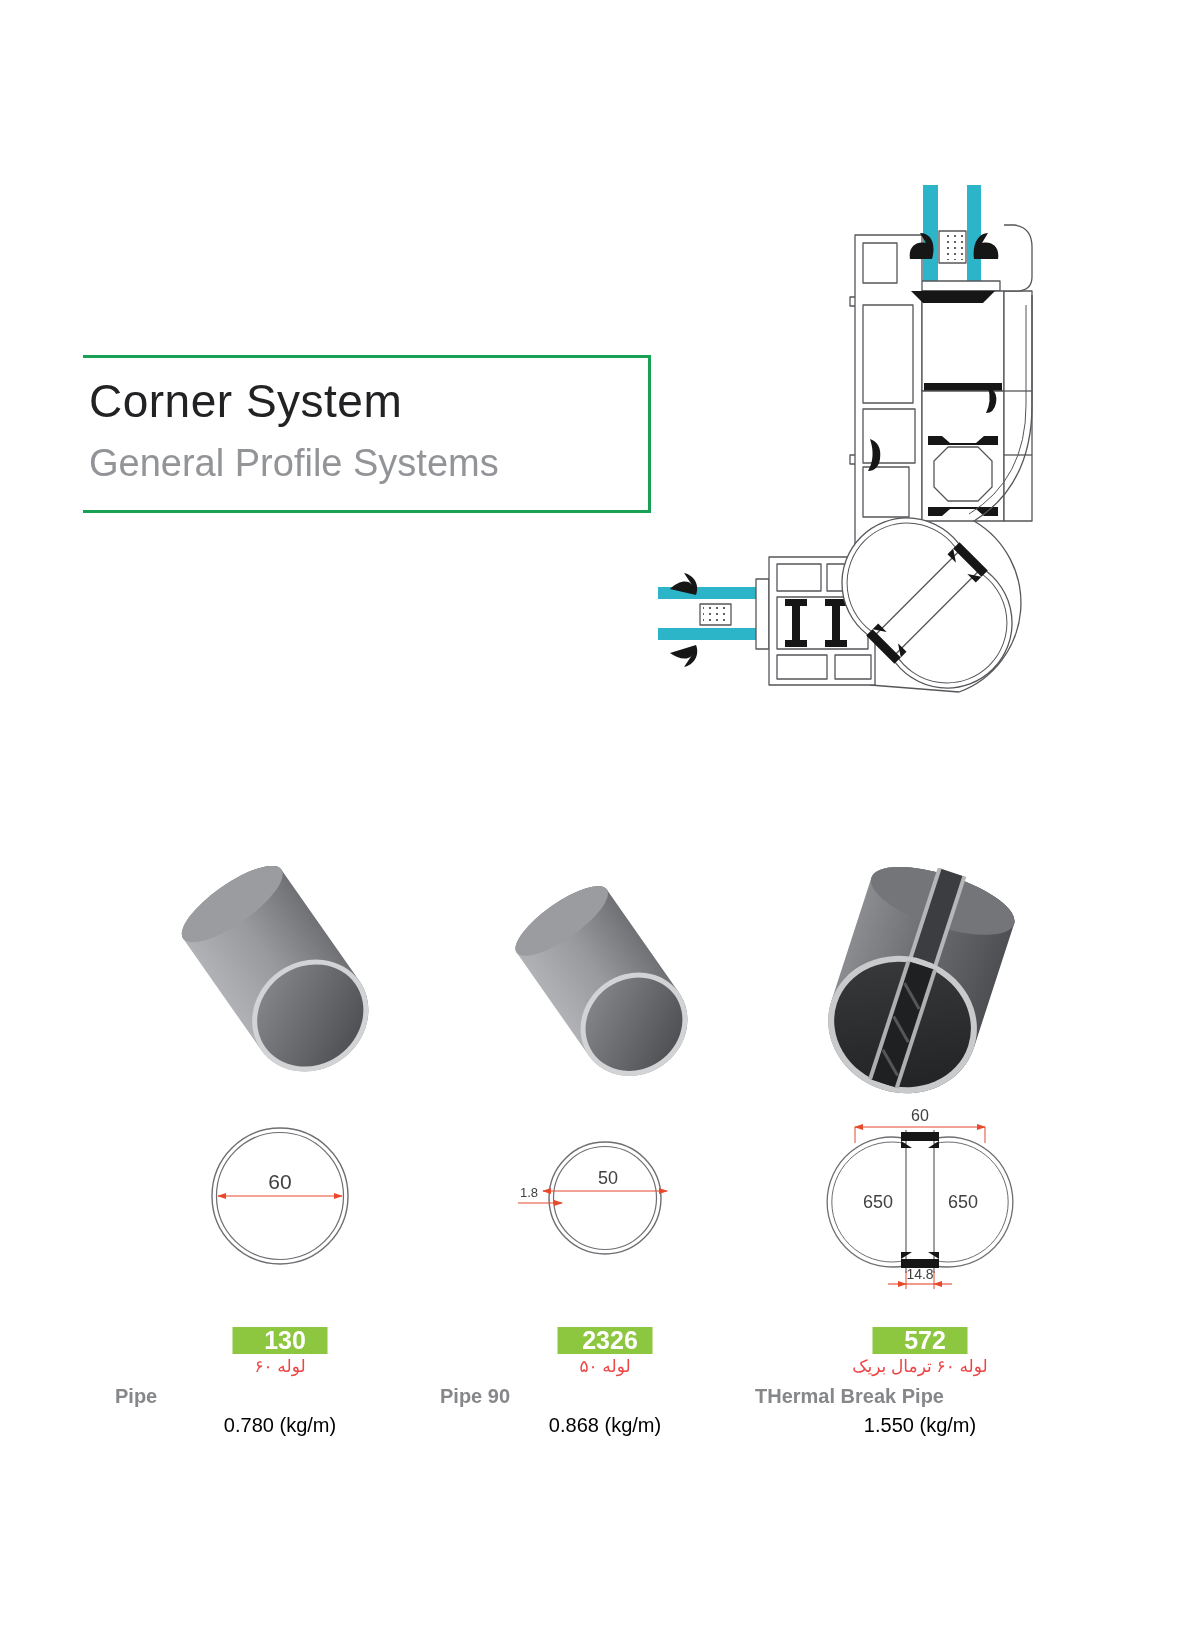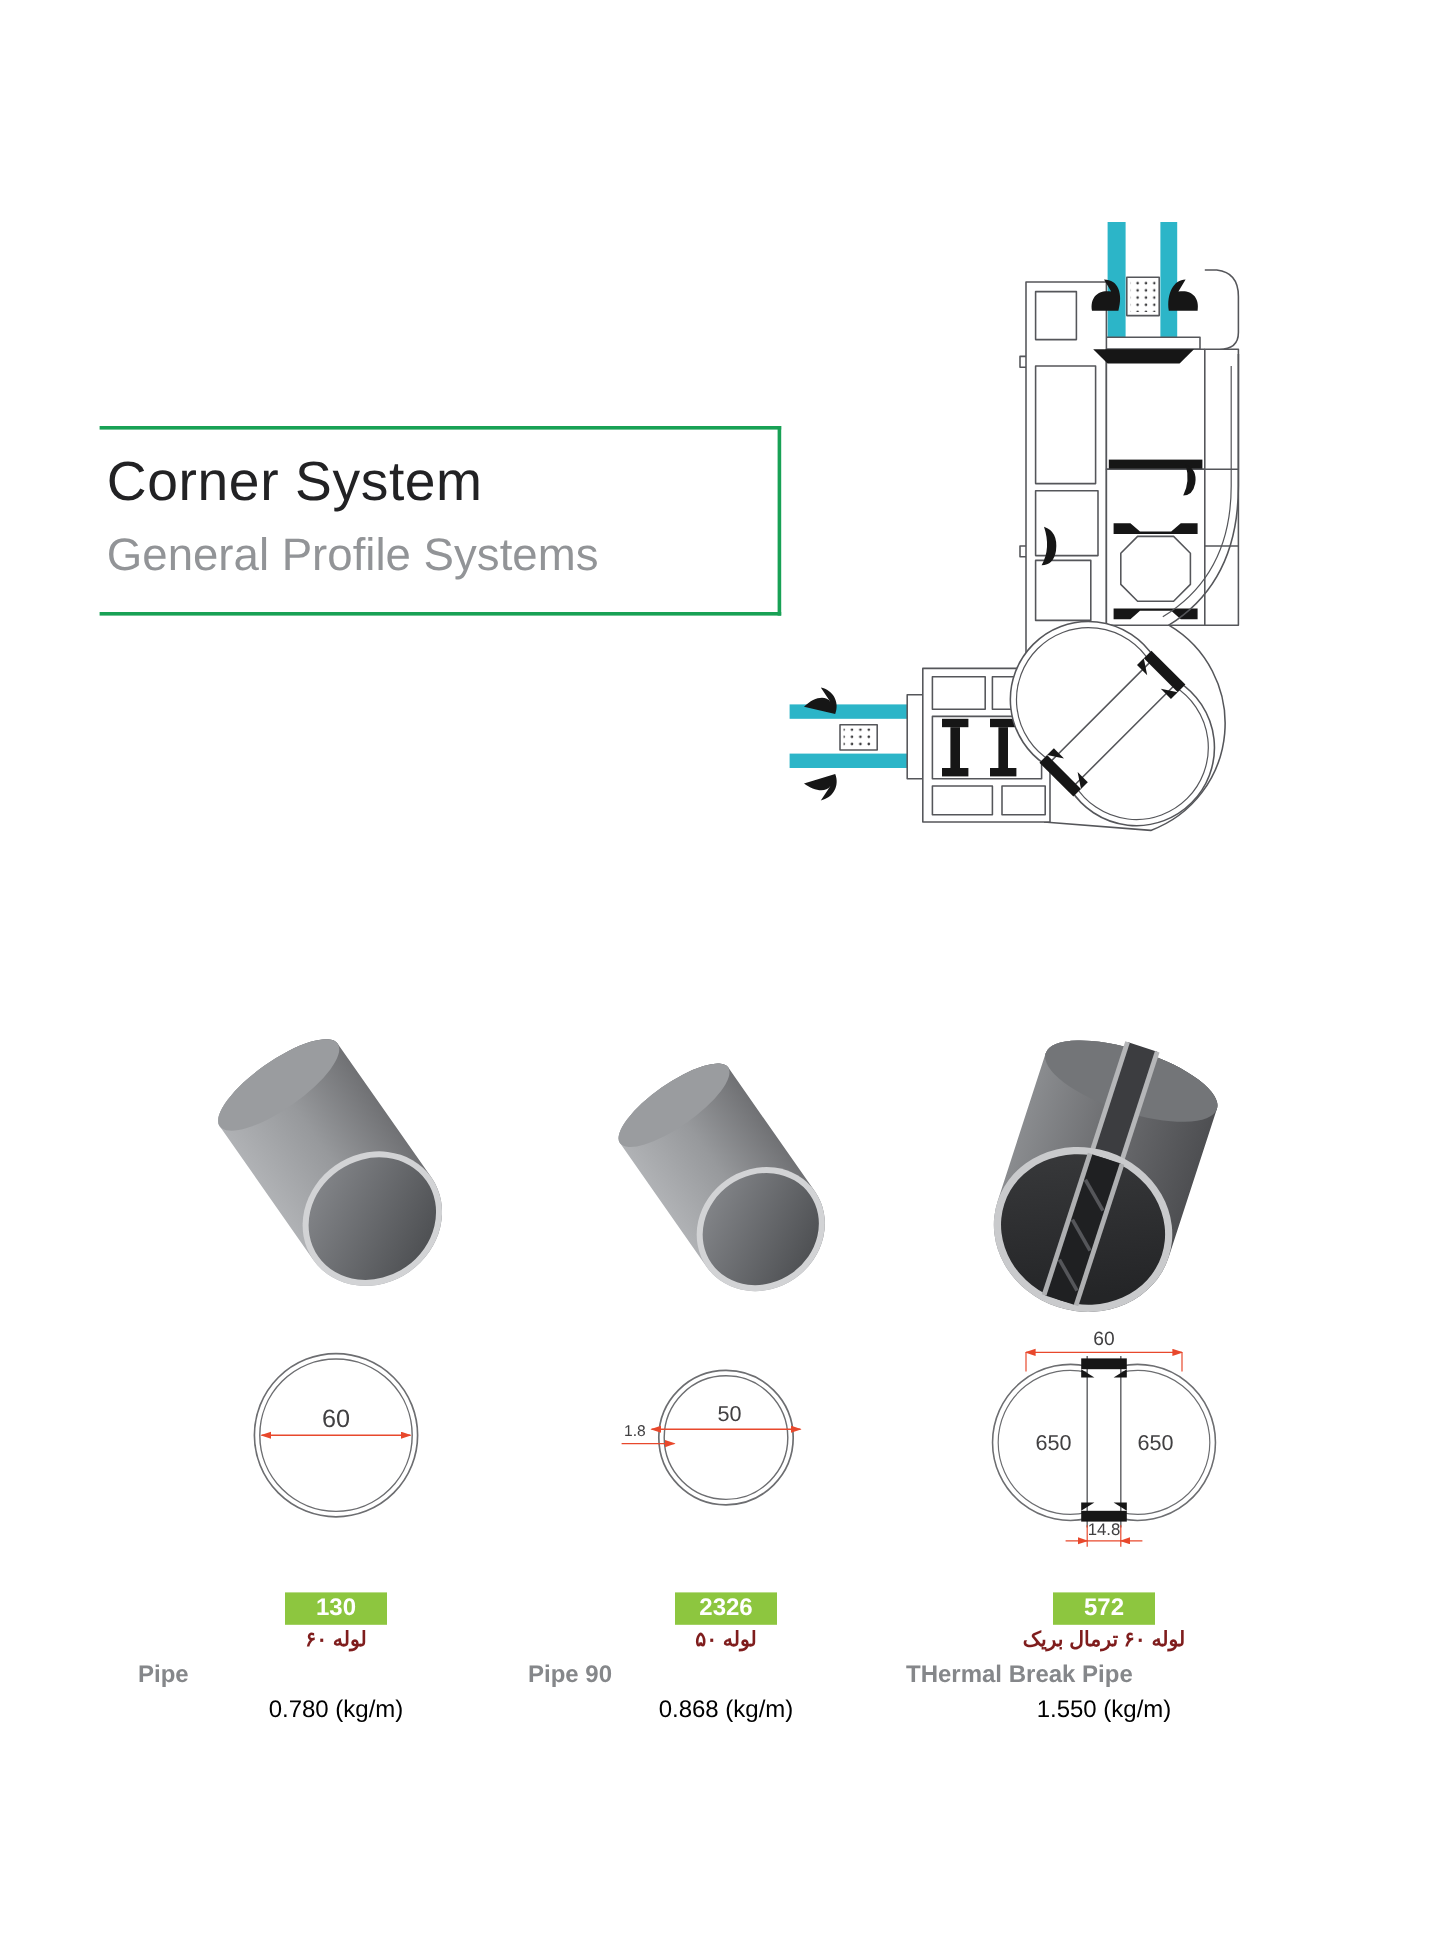--- a/index.html
+++ b/index.html
@@ -20,23 +20,23 @@
   .drawing{position:absolute;left:630px;top:155px;}
 
   
   .col{position:absolute;top:820px;width:330px;height:720px;}
   .col1{left:115px;} .col2{left:440px;} .col3{left:755px;}
   .centered{position:absolute;left:50%;transform:translateX(-50%);}
   .render1{top:36px;} .render2{top:56px;} .render3{top:42px;}
   .dim1{top:291px;} .dim2{top:293px;} .dim3{top:263px;}
   .badge{position:absolute;top:507px;left:50%;transform:translateX(-50%);
          width:85px;height:27px;background:#8dc63f;color:#ffffff;
-         font-size:20px;font-weight:700;text-align:center;line-height:27px;}
+         font-size:25px;font-weight:700;text-align:center;line-height:27px;padding-left:10px;}
   .fa{position:absolute;top:536px;width:100%;text-align:center;font-size:17px;
-      font-weight:700;color:#7f1d1d;direction:rtl;}
+      font-weight:400;color:#ef4444;direction:rtl;}
   .en{position:absolute;top:565px;width:100%;font-size:20px;
       font-weight:700;color:#85878a;}
   .wt{position:absolute;top:594px;width:100%;text-align:center;font-size:20px;
       color:#000000;}
   .dimtext{fill:#414042;}
 </style>
 </head>
 <body>
 
 <div class="page">

